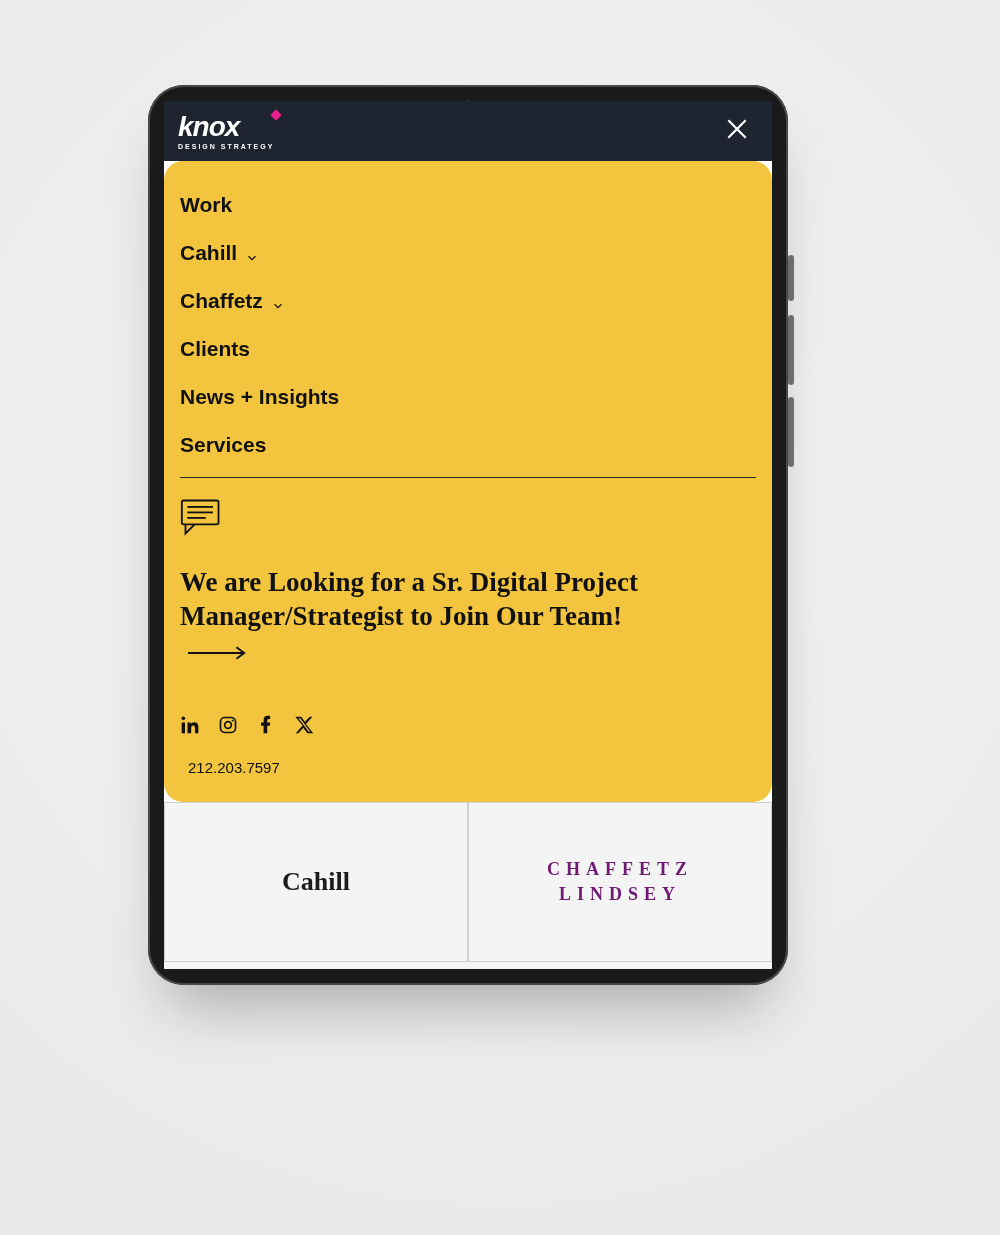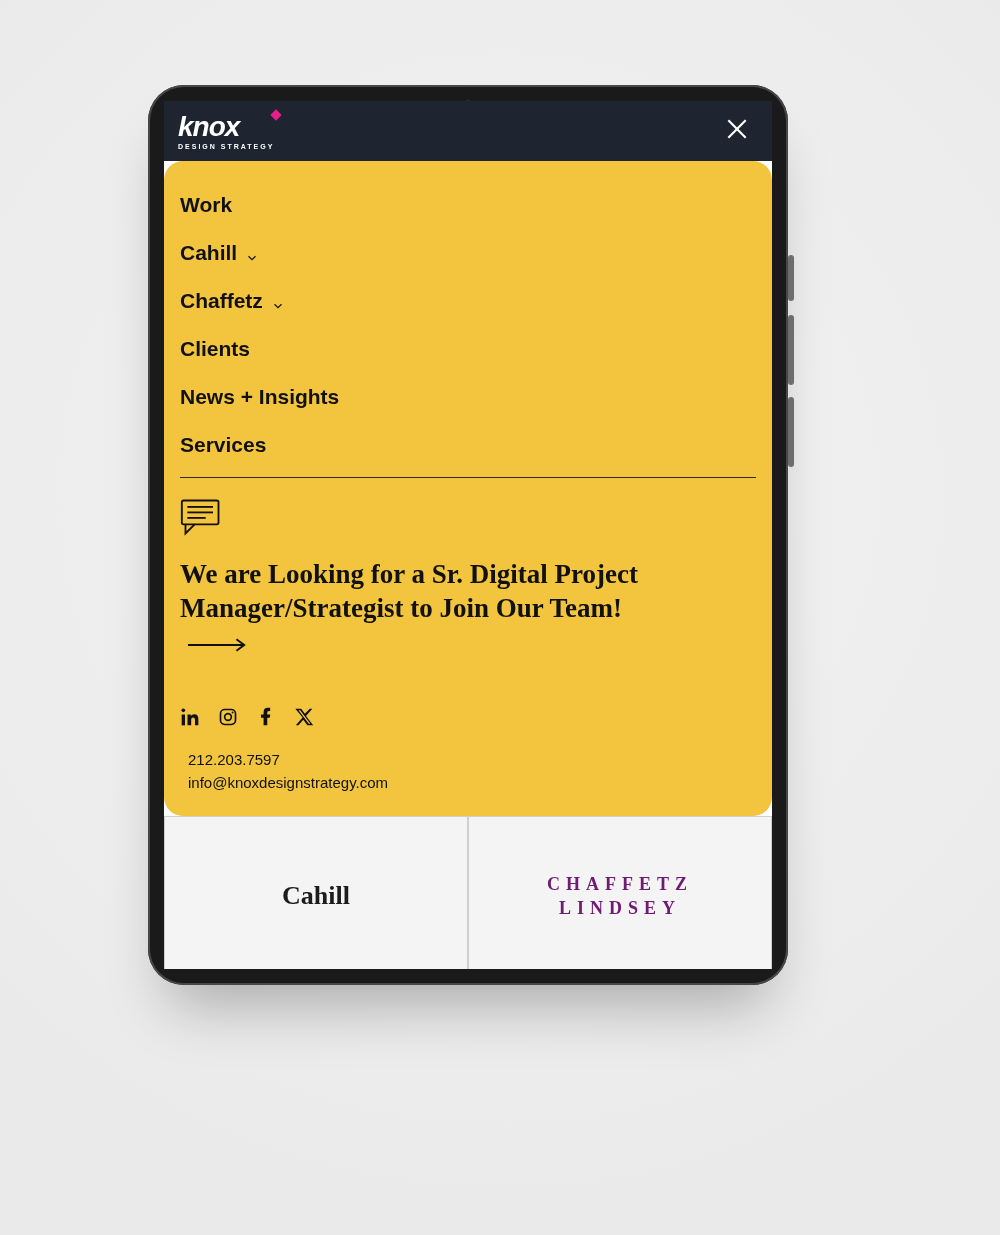--- a/index.html
+++ b/index.html
@@ -116,21 +116,21 @@
     margin:8px 0 20px 0;
   }
 
   .speech-icon svg{width:44px;height:38px;stroke:#111;stroke-width:2;fill:none;}
 
   .cta{
     font-family: Georgia, "Times New Roman", serif;
     font-weight:700;
     font-size:27px;
     line-height:1.25;
-    margin-top:18px;
+    margin-top:26px;
     max-width:480px;
   }
   .cta .arrow{display:inline-block;vertical-align:middle;margin-left:8px;}
   .cta .arrow svg{width:62px;height:14px;stroke:#111;stroke-width:2;fill:none;}
 
   .socials{
     display:flex;
     gap:18px;
     margin-top:46px;
     align-items:center;
@@ -278,21 +278,20 @@
           </span>
           <span class="ic">
             <svg viewBox="0 0 24 24" fill="#111">
                 <path d="M18.9 2H22l-7.6 8.7L23 22h-6.9l-5-6.6L5.3 22H2.2l8.1-9.3L1.6 2h7l4.5 6zM17.7 20h1.9L7.4 4H5.4z"></path>
               </svg>
           </span>
         </div>
 
         <div class="contact">
           <div>212.203.7597</div>
-          <div>info@knoxdesignstrategy.com</div>
         </div>
       </div>
 
       <div class="clients">
         <div class="cell top">
           <span class="cahill">Cahill</span>
         </div>
         <div class="cell top">
           <div class="chaffetz">
             <div>Chaffetz</div>

